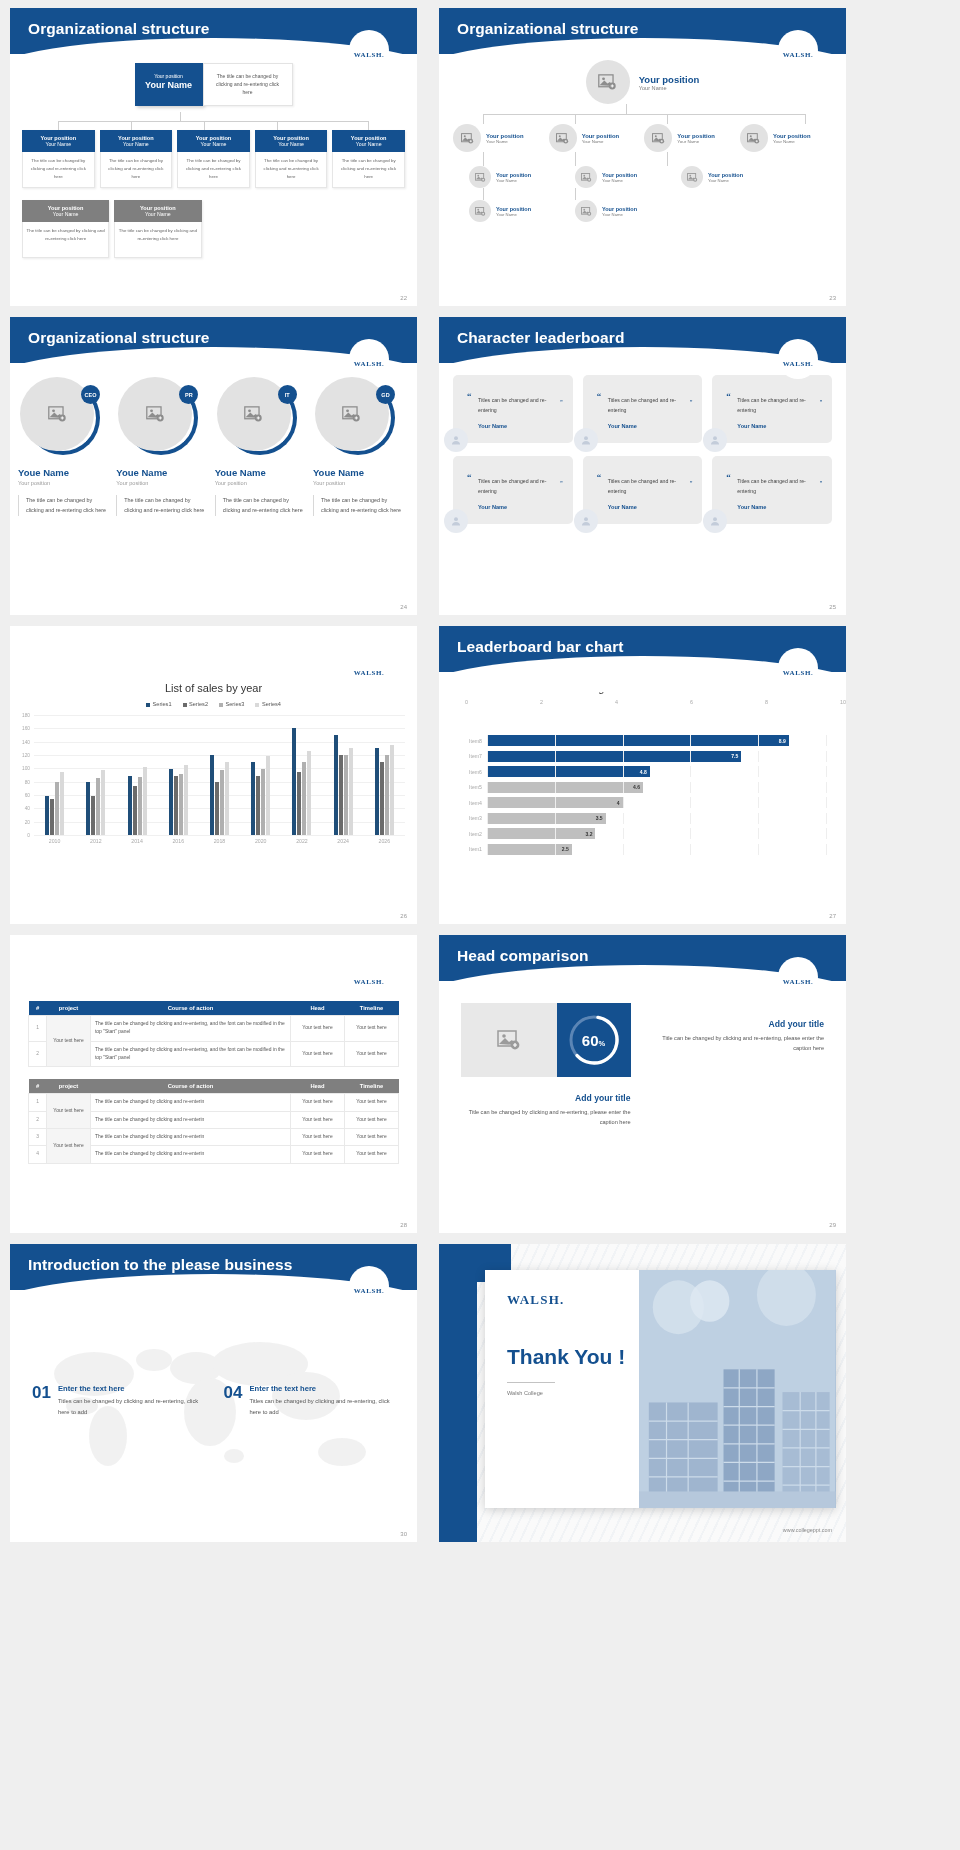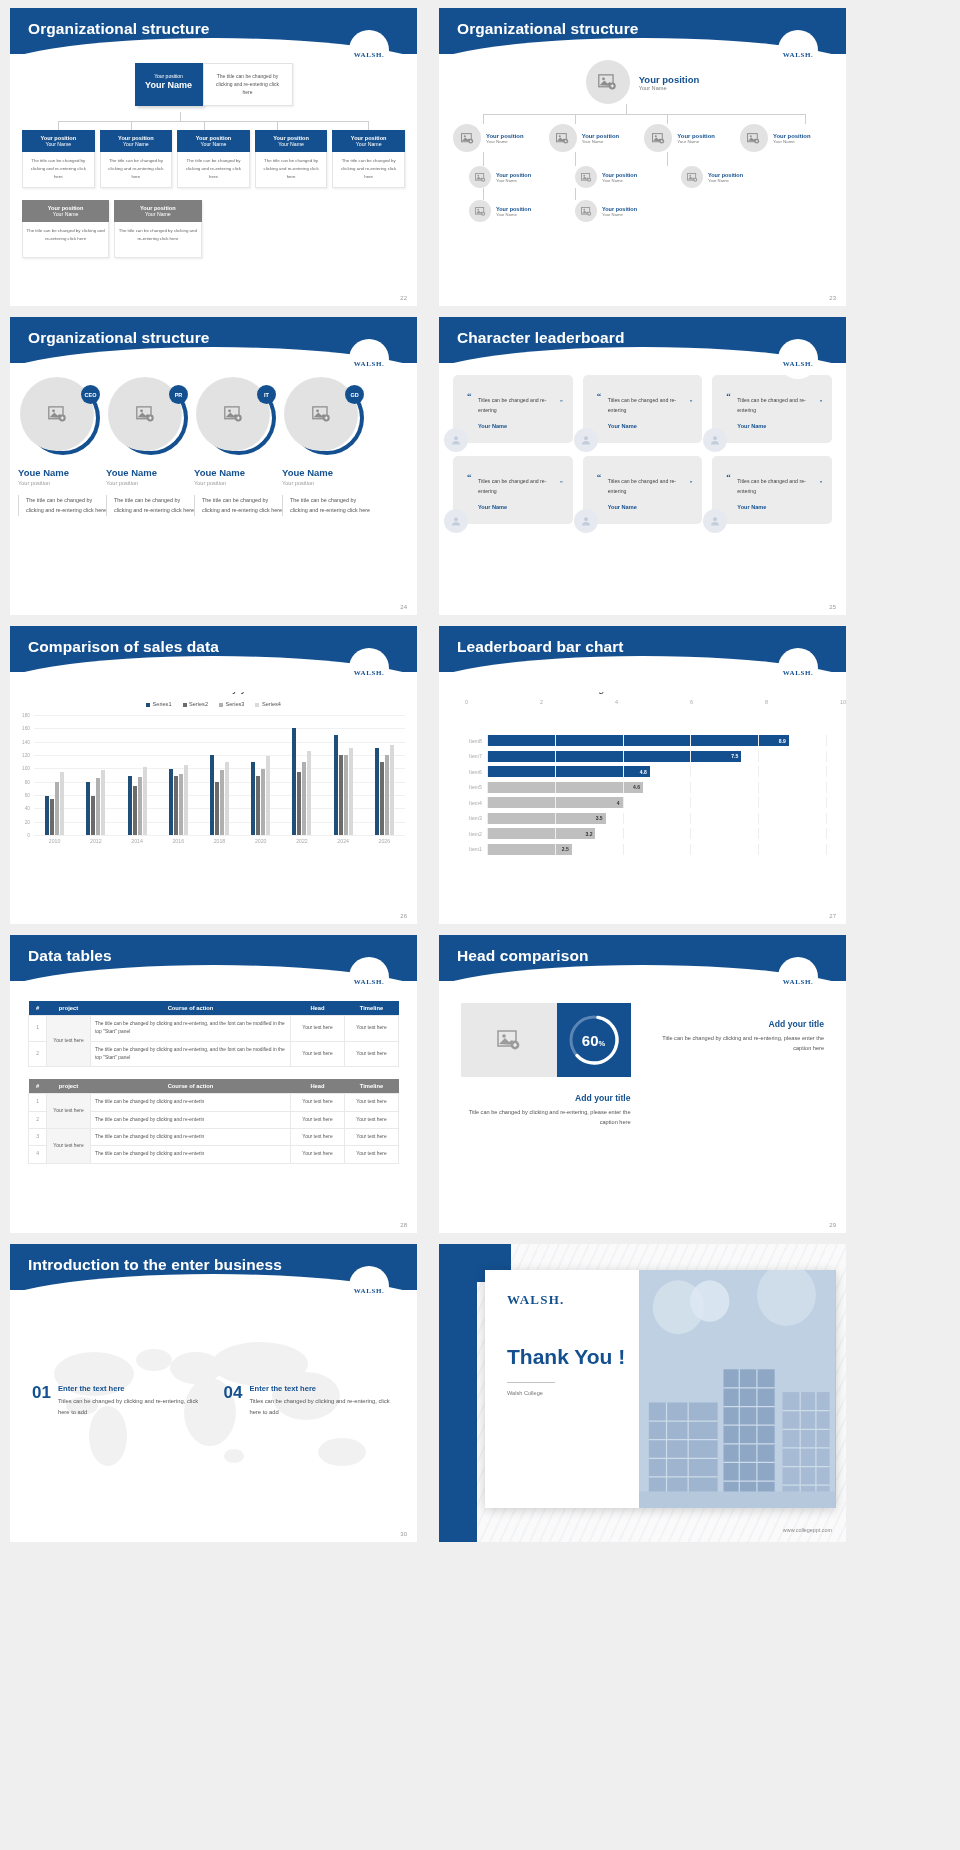--- a/index.html
+++ b/index.html
@@ -86,21 +86,21 @@
   .avatar {
     border-radius:50%; background:#e2e2e2;
     display:flex; align-items:center; justify-content:center;
   }
   .ph-icon { position:relative; display:block; }
   .ph-icon svg { display:block; }
   .nodetxt .p { color:#14508f; font-weight:bold; }
   .nodetxt .n { color:#7b7b7b; }
 
   
-  .circ-wrap { position:absolute; top:60px; left:0; right:16px; display:flex; justify-content:flex-start; padding:0 8px;}
+  .circ-wrap { position:absolute; top:60px; left:0; right:8px; display:flex; justify-content:space-between; padding:0 8px;}
   .circ-col { width:88px; text-align:left; }
   .circ-top { position:relative; width:78px; height:78px; margin:0 auto 0 2px;}
   .circ-ring { position:absolute; inset:4px 0 0 6px; width:74px; height:74px;
      border:4px solid #14508f; border-radius:50%; border-left-color:transparent; border-top-color:transparent;}
   .circ-photo { position:absolute; top:0; left:0; width:74px; height:74px; border-radius:50%; background:#e2e2e2;
      display:flex; align-items:center; justify-content:center;}
   .circ-badge { position:absolute; right:-2px; top:8px; width:19px; height:19px; border-radius:50%;
      background:#14508f; color:#fff; font-size:5.5px; font-weight:bold; display:flex; align-items:center; justify-content:center;}
   .circ-name { font-size:9.5px; font-weight:bold; color:#14508f; margin-top:12px;}
   .circ-pos { font-size:5.6px; color:#9b9b9b; margin-top:2px;}
@@ -655,24 +655,20 @@
               <circle cx="8" cy="5.5" r="2.6" fill="#c3ccda"></circle>
               <path d="M2.6 14c0-3 2.4-4.8 5.4-4.8s5.4 1.8 5.4 4.8z" fill="#c3ccda"></path>
             </svg>
           </div>
       </div>
     </div>
     <div class="pgnum">25</div>
   </div>
 
   <div class="slide">
-    <div class="band">
-      <h2>Comparison of sales data</h2>
-      <div class="curve"></div>
-    </div>
     <div class="logo-badge">
         <span>WALSH.</span>
       </div>
 
     <div class="chart-title">List of sales by year</div>
     <div class="legend" id="col-legend">
         <span><i style="background:#1f4e79"></i>Series1</span>
         <span><i style="background:#6b6b6b"></i>Series2</span>
         <span><i style="background:#b0b0b0"></i>Series3</span>
         <span><i style="background:#d9d9d9"></i>Series4</span>
@@ -882,24 +878,20 @@
         <span>2</span>
         <span>4</span>
         <span>6</span>
         <span>8</span>
         <span style="flex: 0 0 auto;">10</span>
       </div>
     <div class="pgnum">27</div>
   </div>
 
   <div class="slide">
-    <div class="band">
-      <h2>Data tables</h2>
-      <div class="curve"></div>
-    </div>
     <div class="logo-badge">
         <span>WALSH.</span>
       </div>
 
     <div style="margin-top:66px;">
       <table class="tbl">
         <thead>
             <tr>
           <th style="width:18px">#</th>
           <th style="width:44px">project</th>
@@ -1006,21 +998,21 @@
       <div class="dc-col">
         <div class="dc-title">Add your title</div>
         <div class="dc-desc">Title can be changed by clicking and re-entering, please enter the caption here</div>
       </div>
     </div>
     <div class="pgnum">29</div>
   </div>
 
   <div class="slide">
     <div class="band">
-      <h2>Introduction to the enter business</h2>
+      <h2>Introduction to the please business</h2>
       <div class="curve"></div>
     </div>
     <div class="logo-badge">
         <span>WALSH.</span>
       </div>
 
     <div class="map-bg">
       <svg width="380" height="200" viewBox="0 0 380 200">
         <g fill="#d8d8d8">
           <ellipse cx="70" cy="58" rx="40" ry="22"></ellipse>

